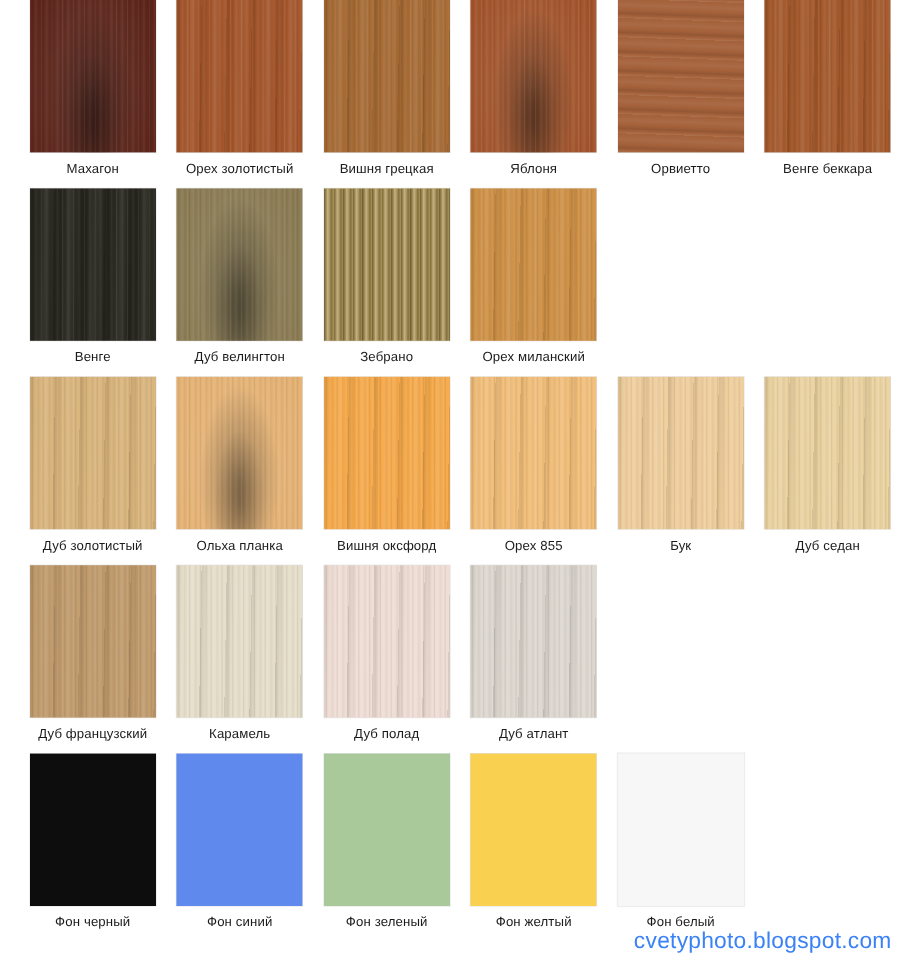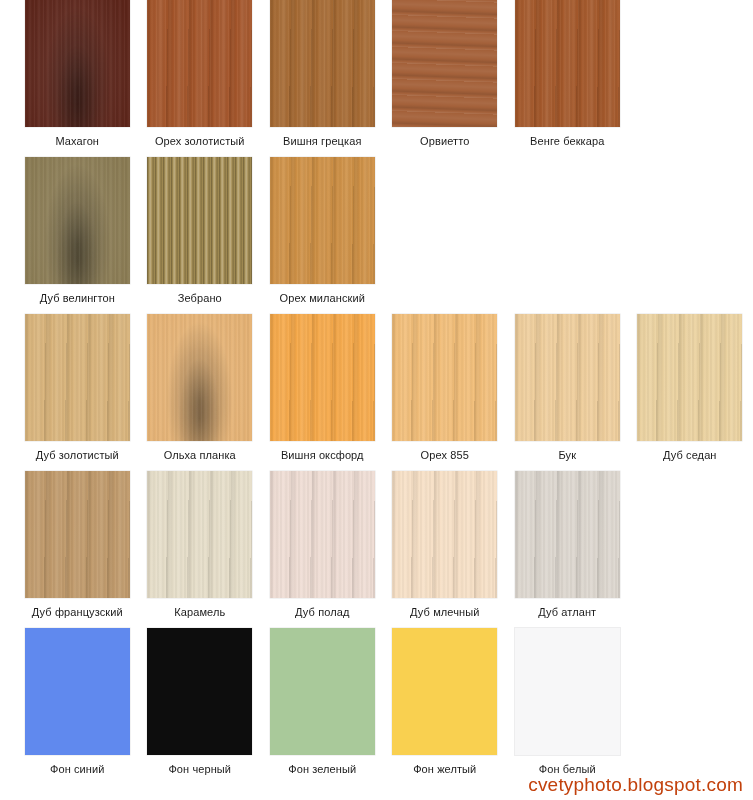--- a/index.html
+++ b/index.html
@@ -128,21 +128,21 @@
     text-align: center;
     white-space: nowrap;
     letter-spacing: 0.1px;
   }
   #watermark {
     position: absolute;
     right: 10px;
     bottom: 4px;
     font-size: 19px;
     line-height: 22px;
-    color: #c2410c;
+    color: #3b82f6;
     letter-spacing: 0.2px;
     white-space: nowrap;
   }
 </style>
 </head>
 <body>
 
 <div id="page">
   <div class="grid">
       <div class="row">
@@ -152,30 +152,38 @@
         </div>
         <div class="cell">
           <div class="swatch grain-v" style="background: rgb(164, 85, 42);"></div>
           <div class="label">Орех золотистый</div>
         </div>
         <div class="cell">
           <div class="swatch grain-v" style="background: rgb(166, 106, 51);"></div>
           <div class="label">Вишня грецкая</div>
         </div>
         <div class="cell">
+          <div class="swatch grain-v figure" style="background: rgb(162, 84, 43);"></div>
+          <div class="label">Яблоня</div>
+        </div>
+        <div class="cell">
           <div class="swatch grain-h" style="background: rgb(164, 97, 58);"></div>
           <div class="label">Орвиетто</div>
         </div>
         <div class="cell">
           <div class="swatch grain-v" style="background: rgb(164, 88, 42);"></div>
           <div class="label">Венге беккара</div>
         </div>
       </div>
       <div class="row">
         <div class="cell">
+          <div class="swatch grain-v" style="background: rgb(38, 37, 29);"></div>
+          <div class="label">Венге</div>
+        </div>
+        <div class="cell">
           <div class="swatch grain-v figure" style="background: rgb(138, 123, 83);"></div>
           <div class="label">Дуб велингтон</div>
         </div>
         <div class="cell">
           <div class="swatch grain-stripe" style="background: rgb(167, 144, 85);"></div>
           <div class="label">Зебрано</div>
         </div>
         <div class="cell">
           <div class="swatch grain-v" style="background: rgb(206, 144, 69);"></div>
           <div class="label">Орех миланский</div>
@@ -212,42 +220,38 @@
           <div class="swatch grain-v" style="background: rgb(192, 154, 107);"></div>
           <div class="label">Дуб французский</div>
         </div>
         <div class="cell">
           <div class="swatch grain-v" style="background: rgb(230, 222, 201);"></div>
           <div class="label">Карамель</div>
         </div>
         <div class="cell">
           <div class="swatch grain-v" style="background: rgb(239, 221, 212);"></div>
           <div class="label">Дуб полад</div>
-        </div>
-        <div class="cell">
-          <div class="swatch grain-v" style="background: rgb(247, 224, 198);"></div>
-          <div class="label">Дуб млечный</div>
         </div>
         <div class="cell">
           <div class="swatch grain-v" style="background: rgb(221, 215, 207);"></div>
           <div class="label">Дуб атлант</div>
         </div>
         <div class="cell empty">
           <div class="swatch plain"></div>
           <div class="label"></div>
         </div>
       </div>
       <div class="row">
         <div class="cell">
+          <div class="swatch plain" style="background: rgb(13, 13, 13);"></div>
+          <div class="label">Фон черный</div>
+        </div>
+        <div class="cell">
           <div class="swatch plain" style="background: rgb(96, 137, 238);"></div>
           <div class="label">Фон синий</div>
-        </div>
-        <div class="cell">
-          <div class="swatch plain" style="background: rgb(13, 13, 13);"></div>
-          <div class="label">Фон черный</div>
         </div>
         <div class="cell">
           <div class="swatch plain" style="background: rgb(169, 201, 154);"></div>
           <div class="label">Фон зеленый</div>
         </div>
         <div class="cell">
           <div class="swatch plain" style="background: rgb(249, 208, 80);"></div>
           <div class="label">Фон желтый</div>
         </div>
         <div class="cell">

